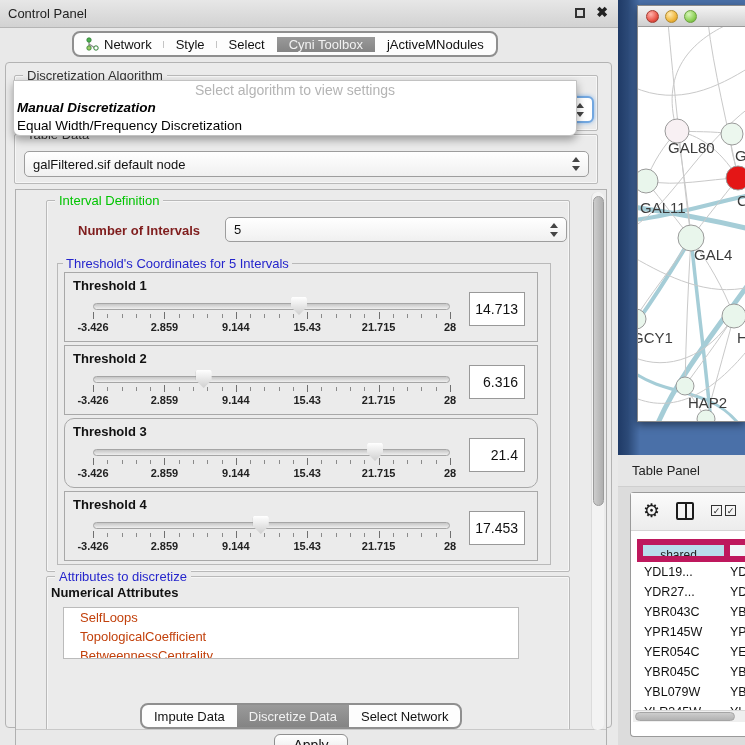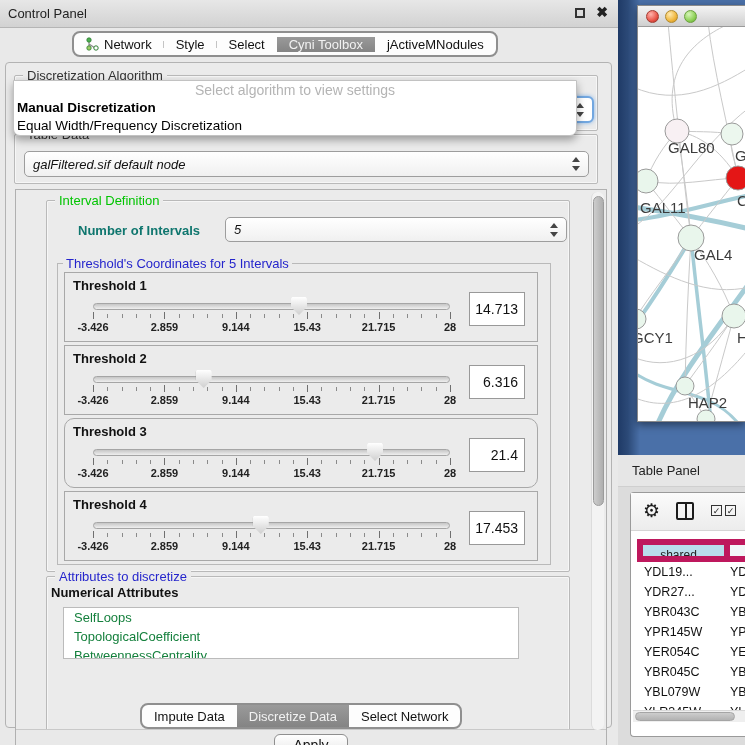--- a/index.html
+++ b/index.html
@@ -25,36 +25,36 @@
 
   .group{position:absolute;border:1px solid #b9b9b9;border-radius:2px;box-shadow:inset 0 0 0 1px rgba(255,255,255,.55);}
   .group>.glabel{position:absolute;top:-8px;left:8px;background:#ebebeb;padding:0 4px;font-size:13px;color:#333;white-space:nowrap;}
   .glabel.green{color:#00c400;}
   .glabel.blue{color:#2525cc;}
 
   #alg-group{left:8px;top:12px;width:584px;height:56px;}
   #alg-combo{position:absolute;left:6px;top:20px;width:573px;height:27px;border:2px solid #72a7e0;border-radius:6px;background:#fff;box-shadow:0 0 4px #86b4e6;}
   #td-group{left:8px;top:71px;width:584px;height:50px;}
 
-  .combo{position:absolute;background:linear-gradient(#ffffff,#f0f0f0);border:1px solid #9d9d9d;border-radius:5px;font-size:13px;color:#111;display:flex;align-items:center;padding:0 8px;font-style:italic;}
+  .combo{position:absolute;background:linear-gradient(#ffffff,#f0f0f0);border:1px solid #9d9d9d;border-radius:5px;font-size:13px;color:#111;display:flex;align-items:center;padding:0 8px;}
   .stepper{position:absolute;right:7px;top:50%;transform:translateY(-50%);width:9px;height:14px;}
   .stepper:before,.stepper:after{content:"";position:absolute;left:0;border-left:4.5px solid transparent;border-right:4.5px solid transparent;}
   .stepper:before{top:0;border-bottom:5px solid #444;}
   .stepper:after{bottom:0;border-top:5px solid #444;}
   #td-combo{left:9px;top:16px;width:565px;height:26px;}
 
   
   #scrollpane{position:absolute;left:9px;top:126px;width:592px;height:572px;border:1px solid #b0b0b0;background:#ebebeb;}
   #sp-vscroll{position:absolute;right:2px;top:2px;width:13px;height:538px;background:#f3f3f3;border-left:1px solid #dcdcdc;border-radius:6px;}
   #sp-vthumb{position:absolute;left:1px;top:4px;width:11px;height:310px;border-radius:6px;background:linear-gradient(90deg,#cdcdcd,#aeaeae);border:1px solid #9b9b9b;}
   #sp-footer{position:absolute;left:0px;bottom:0px;width:100%;height:31px;background:#e9e9e9;border-top:1px solid #c9c9c9;}
   #apply-btn{position:absolute;left:50%;top:4px;transform:translateX(-50%);width:74px;height:23px;border:1px solid #8f8f8f;border-radius:6px;background:linear-gradient(#ffffff,#e6e6e6);font-size:14px;color:#111;text-align:center;line-height:21px;}
 
   #interval-group{left:30px;top:10px;width:524px;height:372px;}
-  #noi-label{position:absolute;left:31px;top:22px;font-size:13px;font-weight:bold;color:#0f766e;}
+  #noi-label{position:absolute;left:31px;top:22px;font-size:13px;font-weight:bold;color:#7f1d1d;}
   #noi-combo{left:178px;top:16px;width:342px;height:25px;}
   #thr-group{position:absolute;left:10px;top:62px;width:494px;height:302px;border:1px solid #b9b9b9;}
   #thr-group>.glabel{position:absolute;top:-8px;left:5px;background:#ebebeb;padding:0 3px;font-size:13px;}
 
   .thr-panel{position:absolute;left:6px;width:474px;height:70px;border:1px solid #a8a8a8;background:#ebebeb;}
   .thr-title{position:absolute;left:8px;top:5px;font-size:13px;font-weight:bold;color:#111;}
   .slider{position:absolute;left:28px;top:27px;width:357px;height:38px;}
   .track{position:absolute;left:0;top:3px;width:100%;height:7px;border-radius:4px;border:1px solid #a5a5a5;background:linear-gradient(#c6c6c6,#efefef);}
   .thumb{position:absolute;top:-3px;width:16px;height:18px;transform:translateX(-50%);background:linear-gradient(#ffffff,#cfcfcf);clip-path:polygon(8% 0,92% 0,100% 10%,100% 55%,50% 100%,0 55%,0 10%);filter:drop-shadow(0 0 1px #777);}
   .ticks{position:absolute;left:0;top:14px;width:100%;height:4px;background-image:repeating-linear-gradient(90deg,#8a8a8a 0,#8a8a8a 1px,transparent 1px,transparent 14.28px);}
@@ -62,30 +62,30 @@
   .majors i:nth-child(1){left:0;} .majors i:nth-child(2){left:20%;} .majors i:nth-child(3){left:40%;}
   .majors i:nth-child(4){left:60%;} .majors i:nth-child(5){left:80%;} .majors i:nth-child(6){left:100%;}
   .ticklabels span{position:absolute;top:21px;transform:translateX(-50%);font-size:11px;font-weight:600;color:#222;white-space:nowrap;}
   .ticklabels span:nth-child(1){left:0;} .ticklabels span:nth-child(2){left:20%;} .ticklabels span:nth-child(3){left:40%;}
   .ticklabels span:nth-child(4){left:60%;} .ticklabels span:nth-child(5){left:80%;} .ticklabels span:nth-child(6){left:100%;}
   .thr-value{position:absolute;right:12px;top:19px;width:56px;height:34px;background:#fff;border:1px solid #999;font-size:14px;color:#111;text-align:right;line-height:32px;padding-right:6px;}
 
   #attr-group{left:30px;top:386px;width:524px;height:156px;}
   #attr-title{position:absolute;left:4px;top:8px;font-size:13px;font-weight:bold;color:#111;}
   #attr-list{position:absolute;left:16px;top:30px;width:456px;height:52px;background:#fff;border:1px solid #bbb;overflow:hidden;}
-  #attr-list .li{height:19px;font-size:13px;color:#15803d;padding-left:10px;line-height:19px;}
+  #attr-list .li{height:19px;font-size:13px;color:#c2410c;padding-left:16px;line-height:19px;}
 
   
   #bottom-tabs{position:absolute;left:140px;top:703px;height:26px;display:flex;background:#fdfdfd;border:2px solid #8f8f8f;border-radius:8px;overflow:hidden;}
 
   
   #popup{position:absolute;left:13px;top:80px;width:564px;height:56px;background:#fff;border:1px solid #c2c2c2;border-radius:0 0 7px 7px;box-shadow:0 4px 9px rgba(0,0,0,.35);z-index:50;}
   #popup .hint{height:18px;text-align:center;font-size:14px;color:#b4b4b4;line-height:18px;}
   #popup .opt{height:18px;font-size:13.5px;color:#000;padding-left:3px;line-height:18px;white-space:nowrap;}
-  #popup .opt.sel{font-weight:bold;}
+  #popup .opt.sel{font-weight:bold;font-style:italic;}
 
   
   #right{position:absolute;left:618px;top:0;width:127px;height:745px;background:#dcdcdc;}
   #desktop{position:absolute;left:0;top:0;width:127px;height:455px;background:linear-gradient(90deg,#1f3a66 0,#2c4a78 10px,#4a70a8 22px,#4a70a8 100%);}
   #macwin{position:absolute;left:19px;top:5px;width:108px;height:417px;background:#fff;border:1px solid #8a8a8a;border-right:none;box-shadow:0 3px 8px rgba(0,0,0,.45);}
   #mac-titlebar{position:absolute;left:0;top:0;width:100%;height:21px;background:linear-gradient(#f4f4f4,#cfcfcf);border-bottom:1px solid #9a9a9a;}
   .light{position:absolute;top:4px;width:13px;height:13px;border-radius:50%;}
   #light-red{left:8px;background:radial-gradient(circle at 35% 30%,#ffb3ac,#e9564a 60%,#b02820);border:1px solid #a23b32;}
   #light-yellow{left:27px;background:radial-gradient(circle at 35% 30%,#ffeab0,#f0b73e 60%,#c78a1e);border:1px solid #b08a2e;}
   #light-green{left:46px;background:radial-gradient(circle at 35% 30%,#d6f5b8,#8fd158 60%,#5da32e);border:1px solid #6ba040;}

